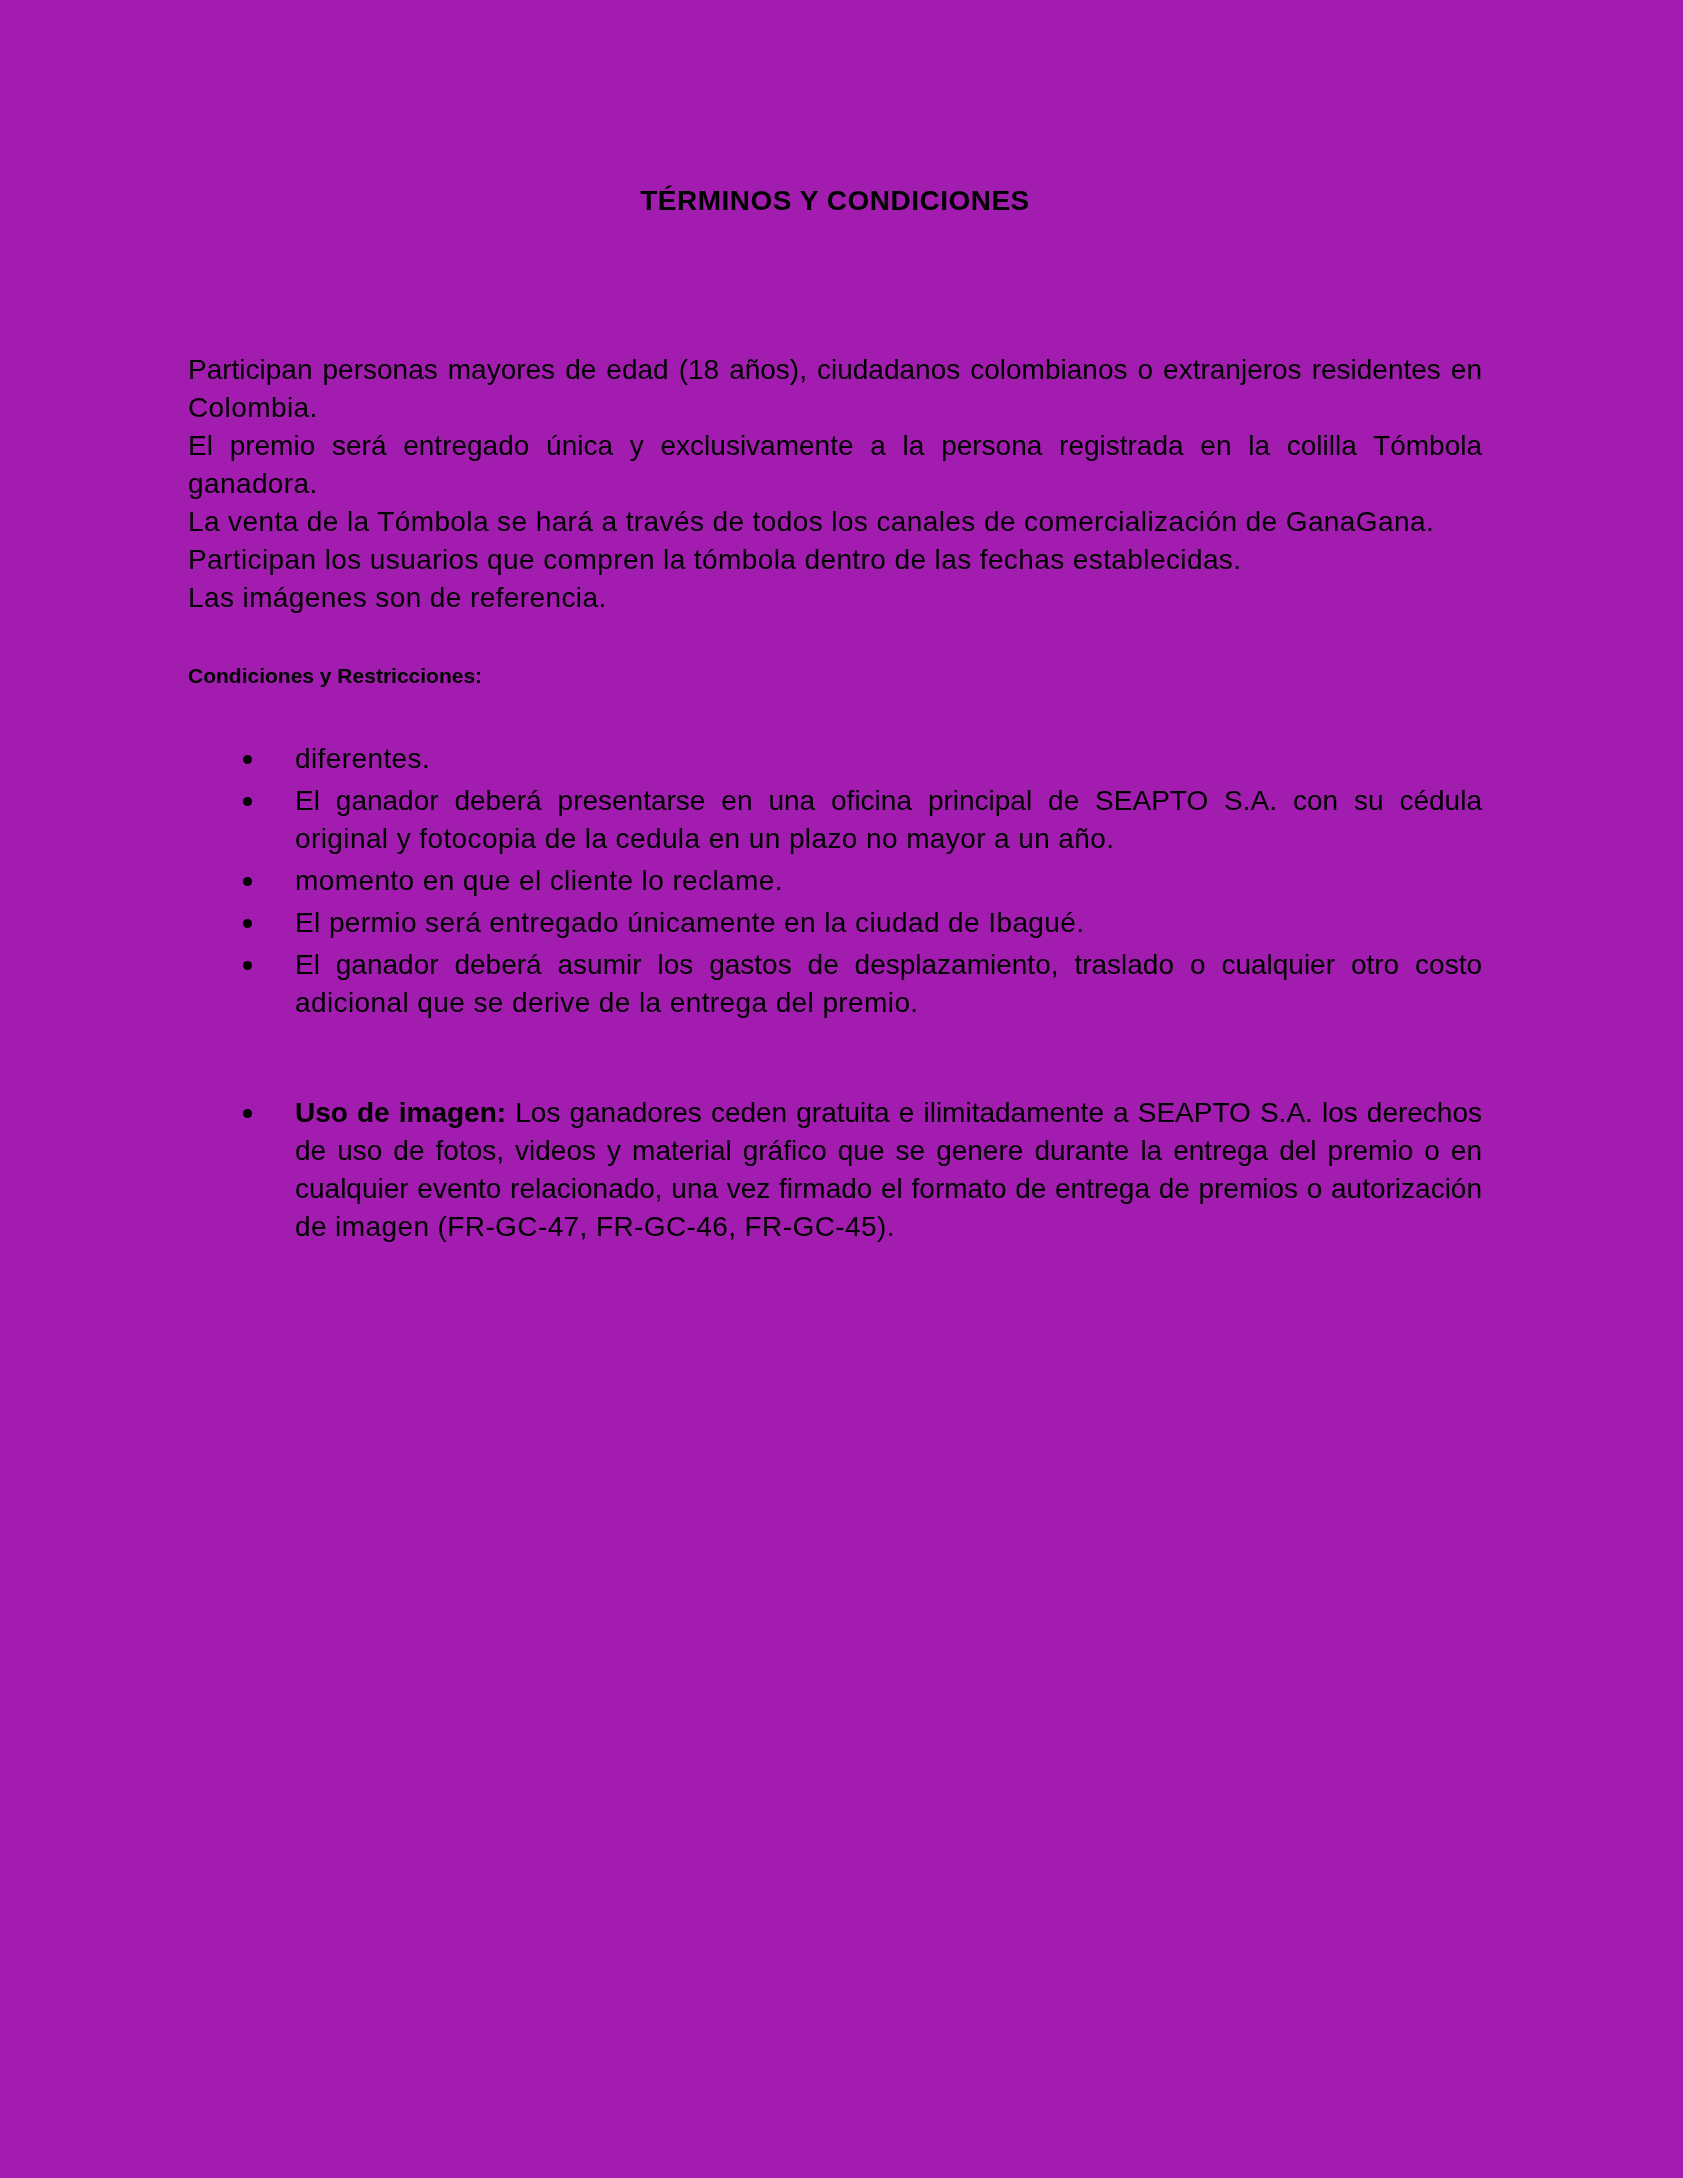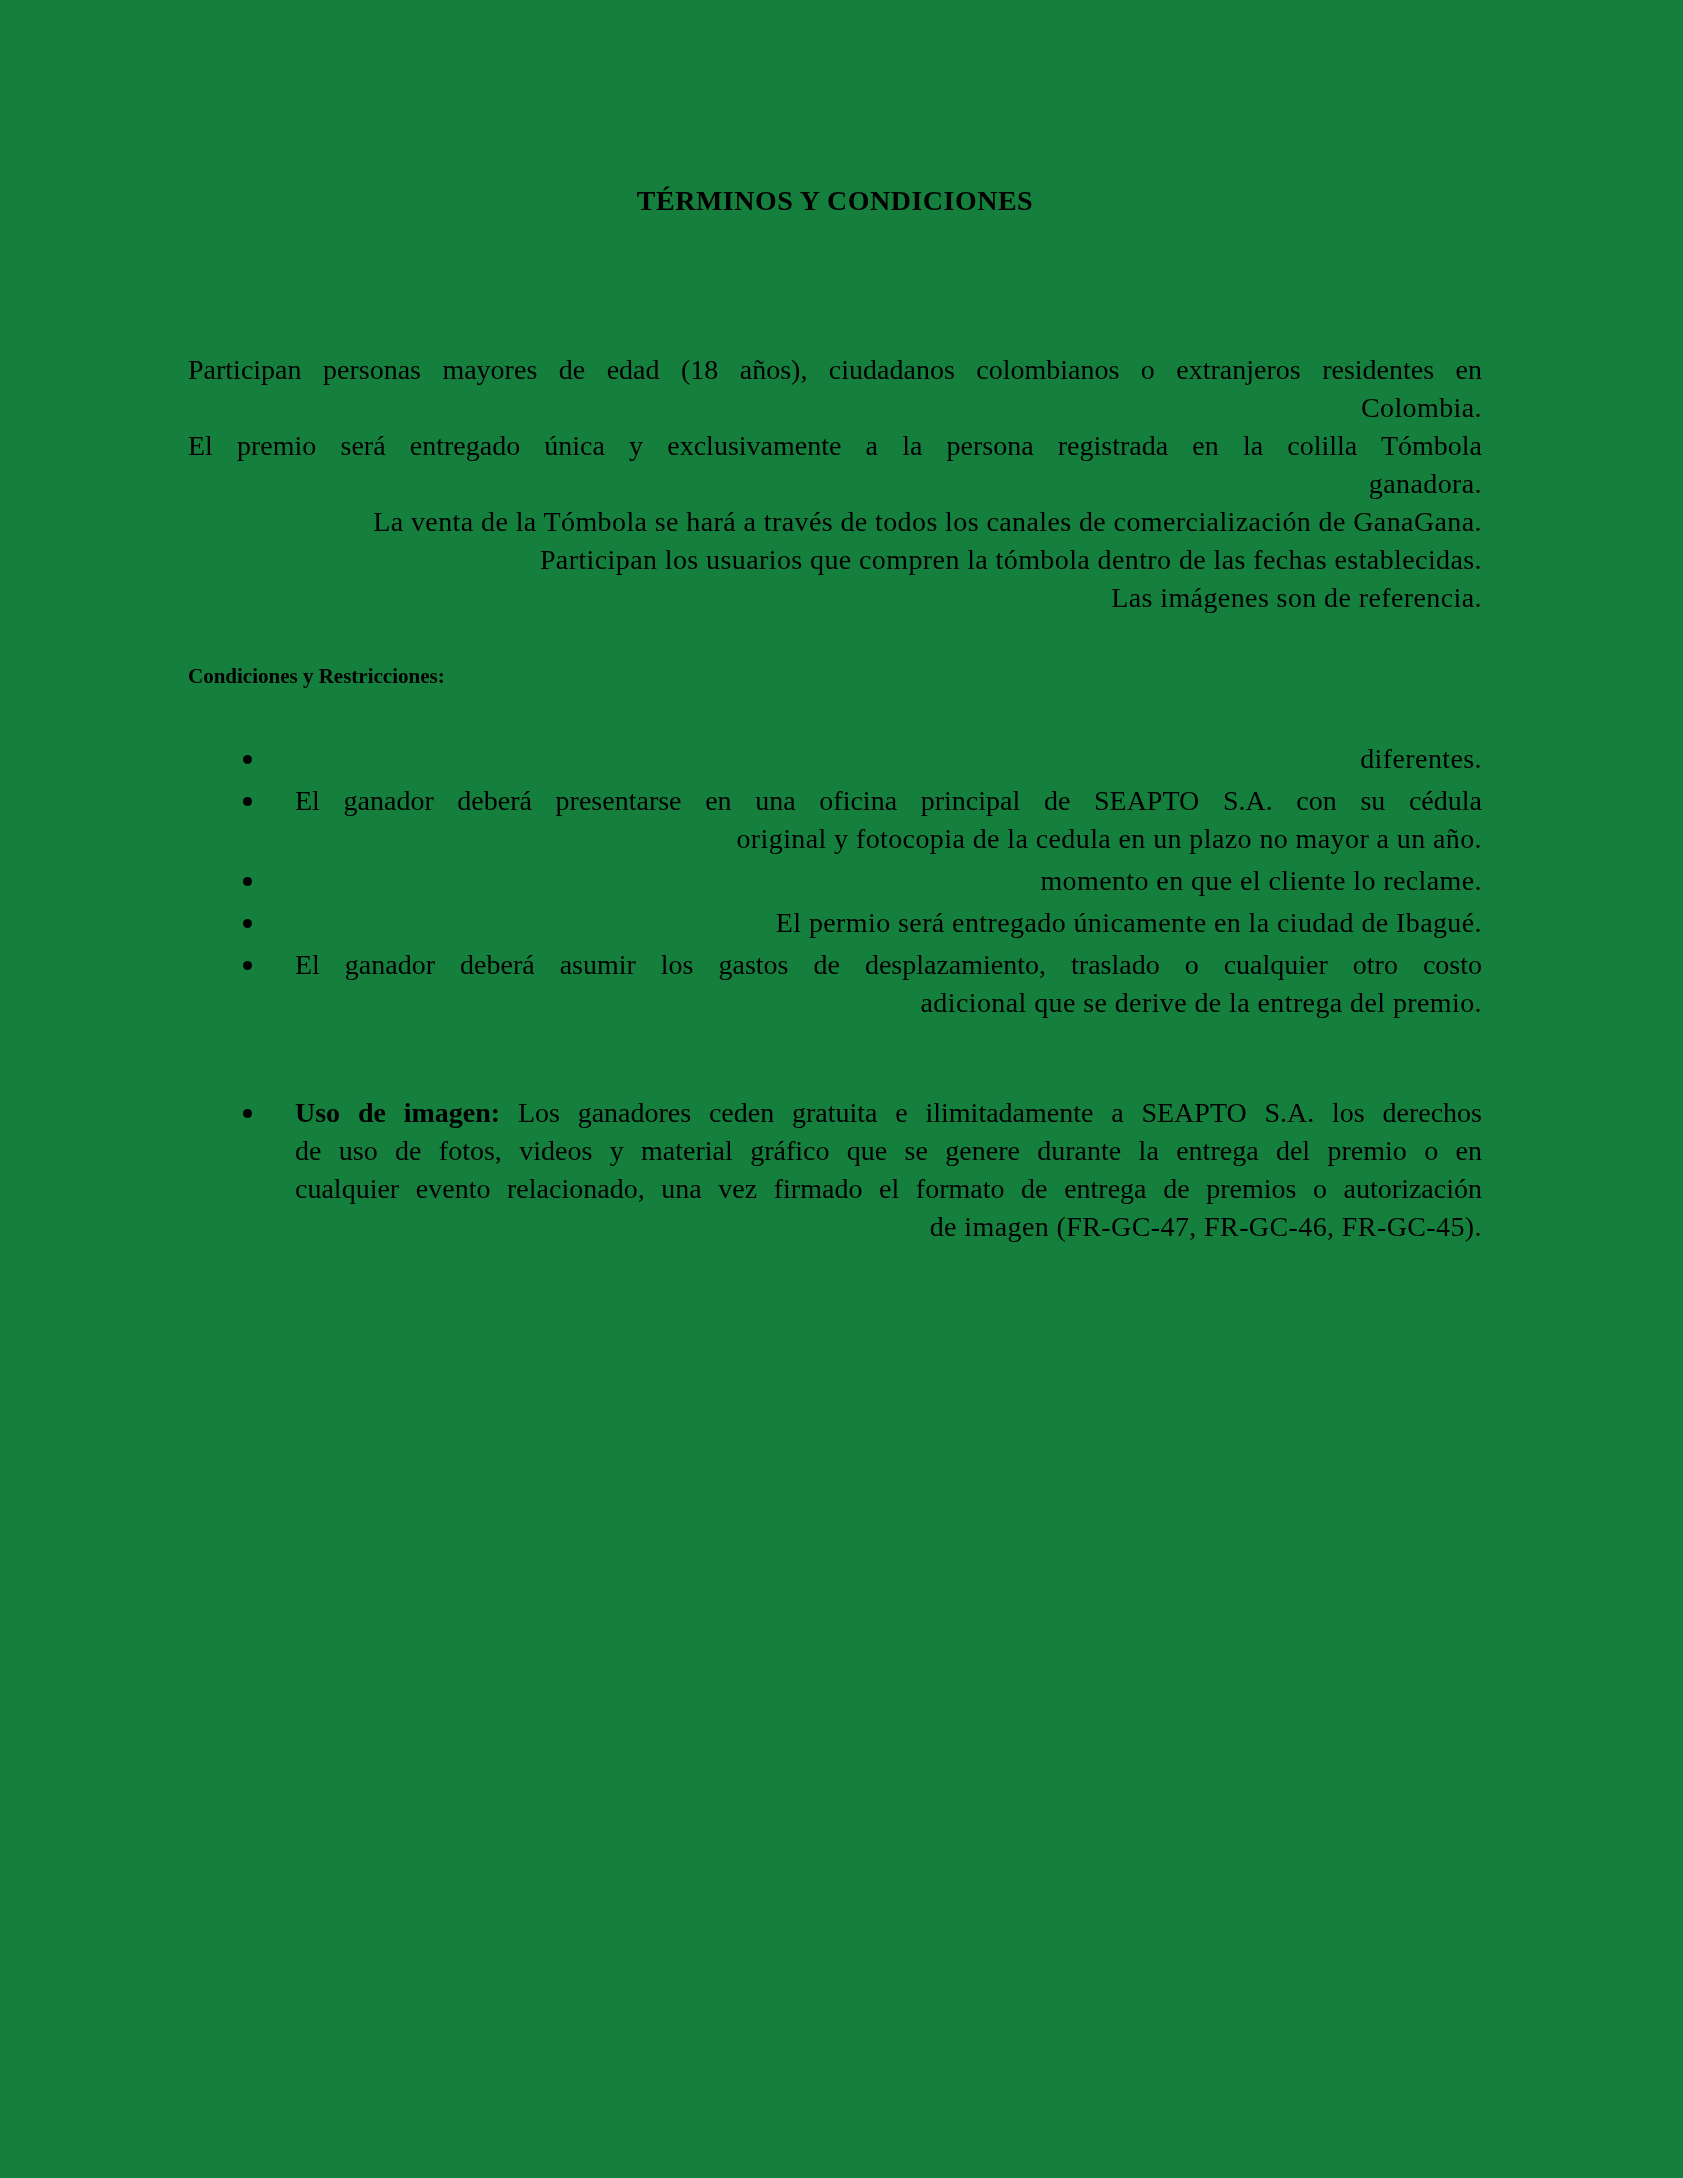--- a/index.html
+++ b/index.html
@@ -4,44 +4,44 @@
 <style>
   html, body {
     margin: 0;
     padding: 0;
     background: #ffffff;
   }
   .page {
     position: relative;
     width: 1683px;
     height: 2178px;
-    background: #15803d;
+    background: #a21caf;
     color: #000000;
-    font-family: Liberation Serif, serif;
+    font-family: Liberation Sans, sans-serif;
     font-size: 28px;
     line-height: 38px;
     box-sizing: border-box;
     padding: 182px 201px 0 188px;
     overflow: hidden;
   }
   .title {
     font-size: 28px;
     font-weight: bold;
     letter-spacing: 0.5px;
     text-align: center;
     margin: 0 0 131px 0;
     line-height: 38px;
   }
   .ln { display: block; }
   .jline {
     text-align: justify;
     text-align-last: justify;
   }
   .lline {
-    text-align: right;
+    text-align: left;
     letter-spacing: 0.4px;
   }
   p.para { margin: 0; padding: 0; }
   .heading {
     font-size: 21px;
     font-weight: bold;
     margin: 40px 0 0 0;
     line-height: 38px;
   }
   ul.blist {

